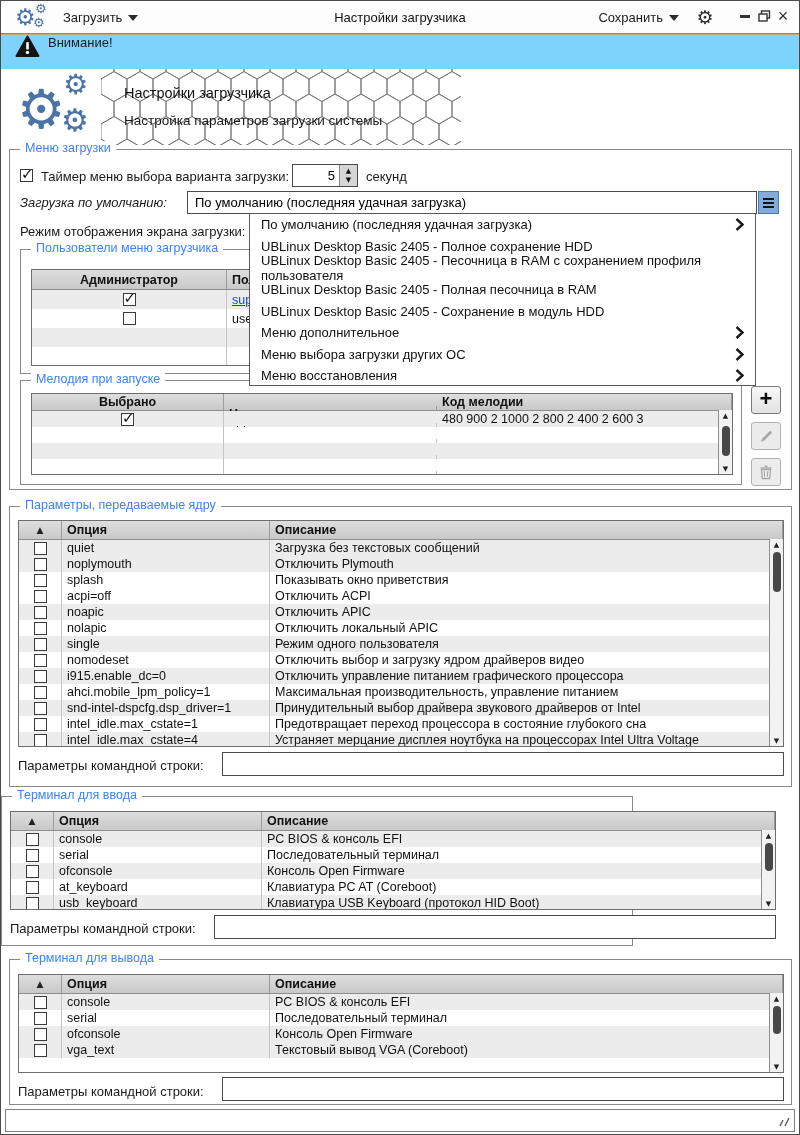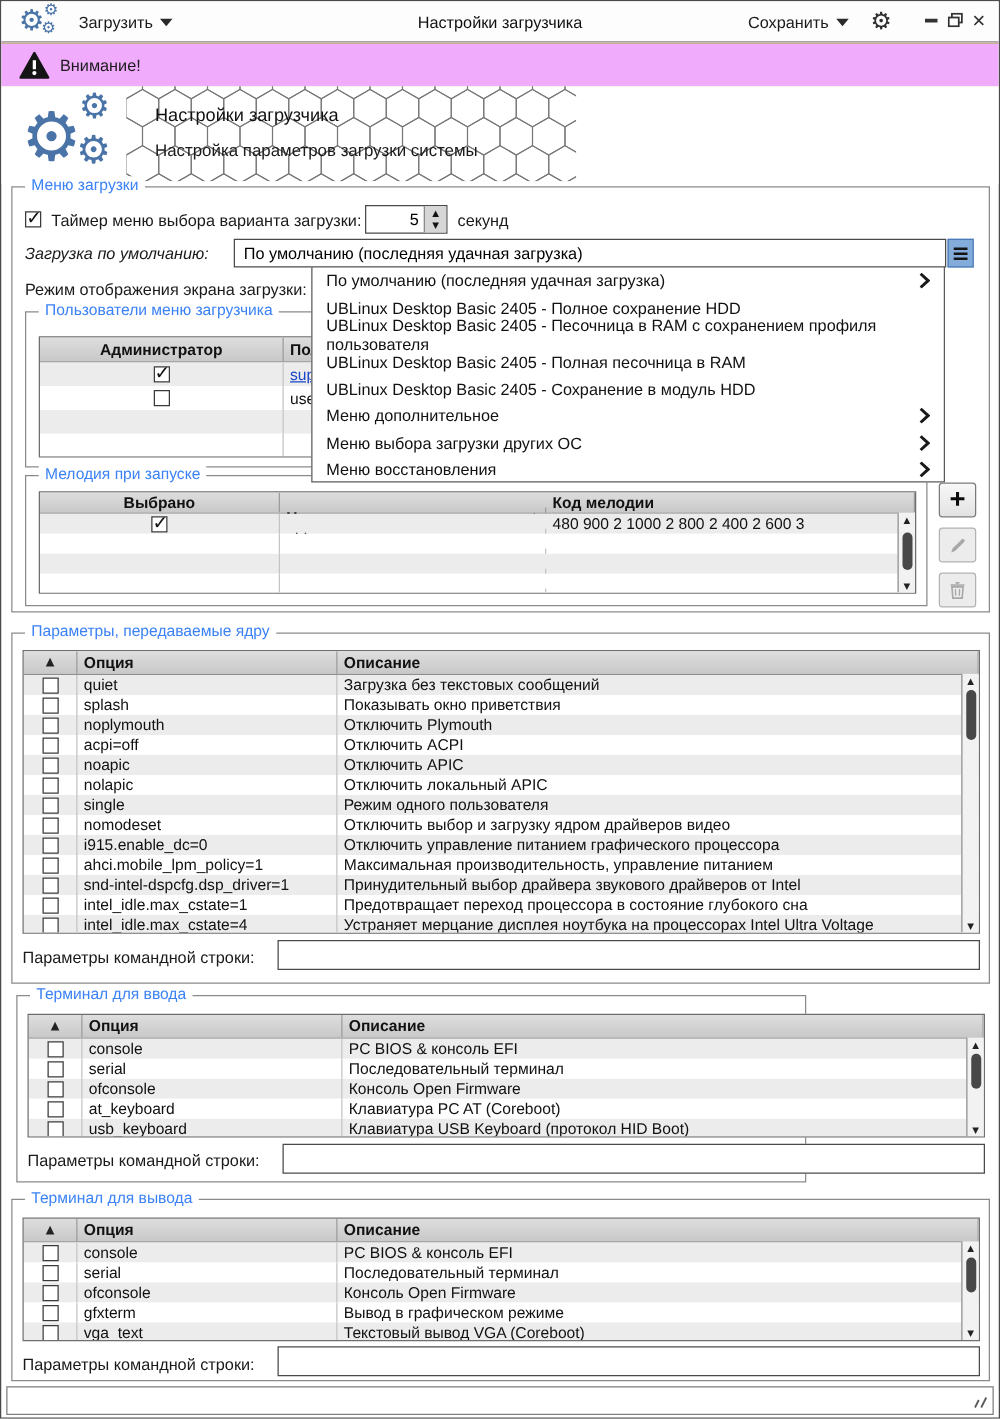--- a/index.html
+++ b/index.html
@@ -11,21 +11,21 @@
   .tool-btn{position:absolute;top:0;height:32px;display:flex;align-items:center;gap:6px;font-size:13px;color:#1a1a1a;cursor:default;}
   .load-btn{left:62px;}
   .save-btn{right:120px;}
   .darr{width:0;height:0;border-left:5px solid transparent;border-right:5px solid transparent;border-top:6px solid #2a2a2a;margin-top:2px;}
   .win-title{position:absolute;left:0;right:0;top:0;height:32px;display:flex;align-items:center;justify-content:center;font-size:13px;color:#111;pointer-events:none;}
   .gear-btn{position:absolute;right:82px;top:4px;width:24px;height:24px;display:flex;align-items:center;justify-content:center;font-size:19px;color:#2f2f2f;font-family:"DejaVu Sans",sans-serif;}
   .wc{position:absolute;top:6px;width:16px;height:18px;display:flex;align-items:center;justify-content:center;color:#333;}
   .wc-min{right:46px;}.wc-max{right:27px;}.wc-close{right:8px;font-size:18px;line-height:1;}
   .minbar{width:10px;height:3px;background:#333;}
   
-  .banner{position:absolute;left:0;top:33px;width:798px;height:34px;background:#f0abfc;border-top:1px solid #b4b478;border-bottom:1px solid #d8d7a0;display:flex;align-items:center;}
+  .banner{position:absolute;left:0;top:33px;width:798px;height:34px;background:#7dd3fc;border-top:1px solid #b4b478;border-bottom:1px solid #d8d7a0;display:flex;align-items:flex-start;}
   .banner .txt{font-size:13px;color:#1a1a1a;margin-left:8px;}
   .warn-icon{margin-left:14px;display:flex;}
   
   .hdr{position:absolute;left:0;top:68px;width:798px;height:78px;background:#fff;}
   .hexwrap{position:absolute;left:100px;top:0;width:360px;height:76px;overflow:hidden;opacity:.75;}
   .big-gears{position:absolute;left:14px;top:4px;width:100px;height:70px;color:#4a74a8;}
   .big-gears .g{position:absolute;font-family:"DejaVu Sans",sans-serif;line-height:1;}
   .h-title{position:absolute;left:123px;top:16px;font-size:14.5px;color:#111;}
   .h-sub{position:absolute;left:123px;top:44px;font-size:13.5px;color:#1a1a1a;}
   
@@ -395,33 +395,33 @@
         <div class="c c1">Опция</div>
         <div class="c c2">Описание</div>
       </div>
       <div class="trow odd">
           <div class="c c0">
             <span class="cb"></span>
           </div>
           <div class="c c1">quiet</div>
           <div class="c c2">Загрузка без текстовых сообщений</div>
         </div>
+        <div class="trow odd">
+          <div class="c c0">
+            <span class="cb"></span>
+          </div>
+          <div class="c c1">noplymouth</div>
+          <div class="c c2">Отключить Plymouth</div>
+        </div>
         <div class="trow">
           <div class="c c0">
             <span class="cb"></span>
           </div>
           <div class="c c1">splash</div>
           <div class="c c2">Показывать окно приветствия</div>
-        </div>
-        <div class="trow odd">
-          <div class="c c0">
-            <span class="cb"></span>
-          </div>
-          <div class="c c1">noplymouth</div>
-          <div class="c c2">Отключить Plymouth</div>
         </div>
         <div class="trow">
           <div class="c c0">
             <span class="cb"></span>
           </div>
           <div class="c c1">acpi=off</div>
           <div class="c c2">Отключить ACPI</div>
         </div>
         <div class="trow odd">
           <div class="c c0">
@@ -490,21 +490,21 @@
       <div class="vscroll" style="top:18px;bottom:0;">
         <div class="sb-btn up">▲</div>
         <div class="sb-thumb" style="top:13px;height:40px;"></div>
         <div class="sb-btn down">▼</div>
       </div>
     </div>
     <span class="lbl" style="left:8px;top:251px;">Параметры командной строки:</span>
     <input class="input" style="left: 212px; top: 245px; width: 562px; height: 24px;" value="">
   </div>
 
-  <div class="grp" style="left:12px;top:795px;width:632px;height:150px;">
+  <div class="grp" style="left:0;top:795px;width:632px;height:150px;">
     <span class="glabel">Терминал для ввода</span>
     <div class="tbl opt-tbl" style="left:8px;top:14px;width:766px;height:99px;">
       <div class="thead">
         <div class="c c0">
             <span class="sort" style="margin:0 auto;">▲</span>
           </div>
         <div class="c c1">Опция</div>
         <div class="c c2">Описание</div>
       </div>
       <div class="trow odd">
@@ -577,27 +577,20 @@
           <div class="c c1">serial</div>
           <div class="c c2">Последовательный терминал</div>
         </div>
         <div class="trow odd">
           <div class="c c0">
             <span class="cb"></span>
           </div>
           <div class="c c1">ofconsole</div>
           <div class="c c2">Консоль Open Firmware</div>
         </div>
-        <div class="trow">
-          <div class="c c0">
-            <span class="cb"></span>
-          </div>
-          <div class="c c1">gfxterm</div>
-          <div class="c c2">Вывод в графическом режиме</div>
-        </div>
         <div class="trow odd">
           <div class="c c0">
             <span class="cb"></span>
           </div>
           <div class="c c1">vga_text</div>
           <div class="c c2">Текстовый вывод VGA (Coreboot)</div>
         </div>
         <div style="display:contents"></div>
       <div class="vscroll" style="top:18px;bottom:0;">
         <div class="sb-btn up">▲</div>

